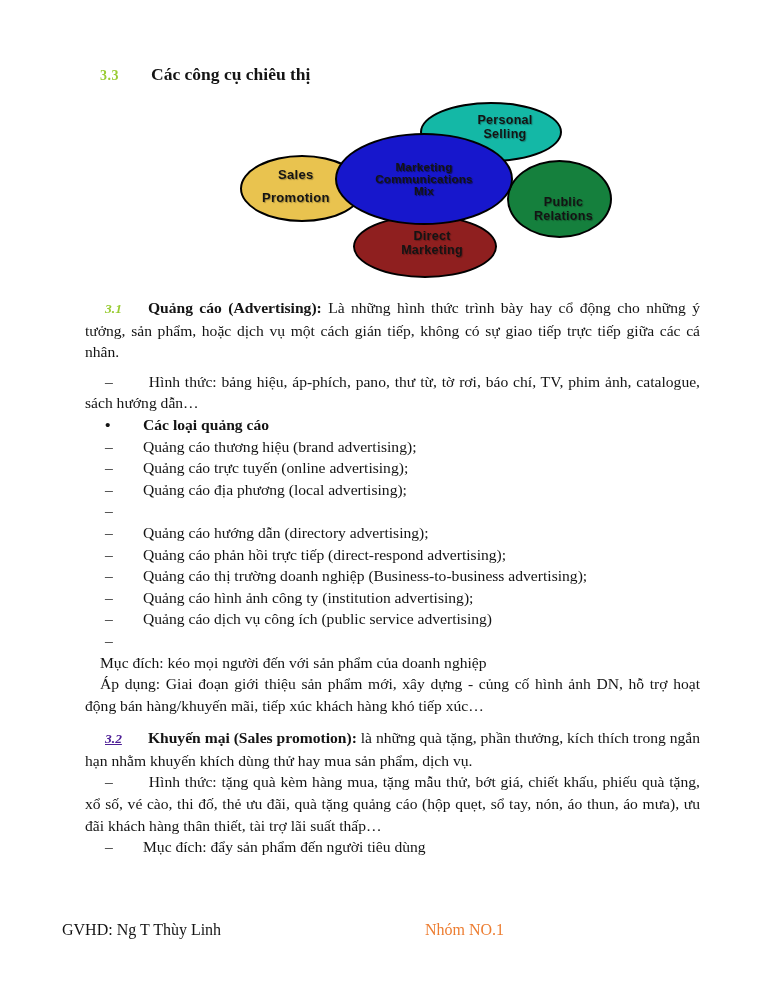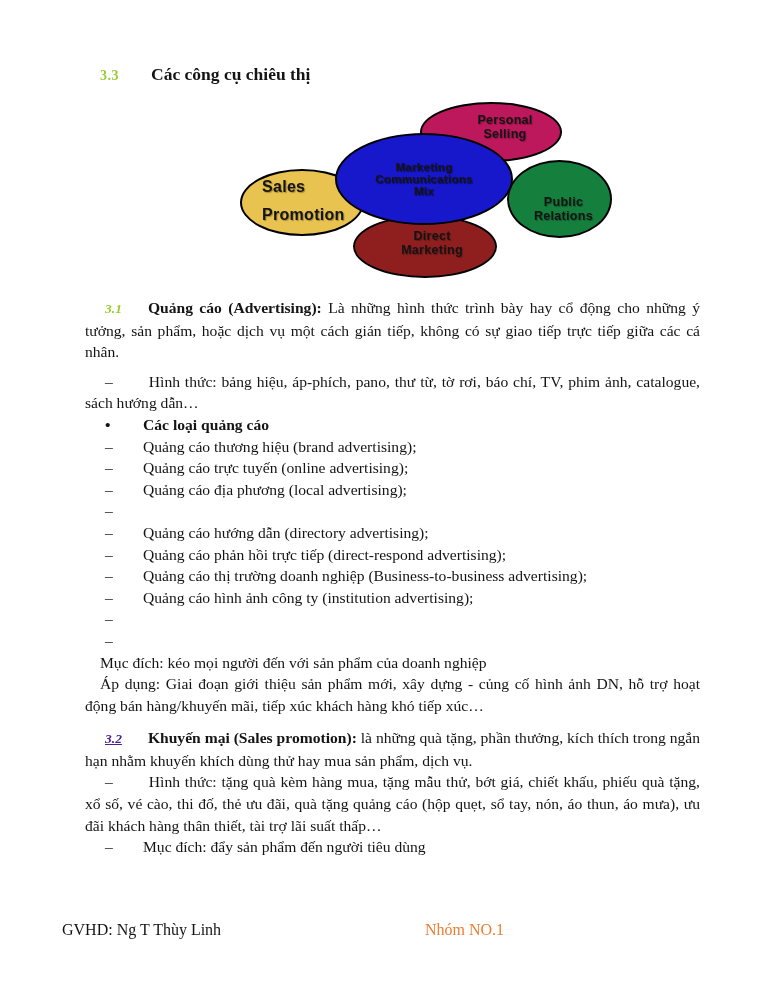--- a/index.html
+++ b/index.html
@@ -17,21 +17,21 @@
   .diagram { position:absolute; left:235px; top:93px; width:382px; height:192px; }
   .ellipse {
     position:absolute; border-radius:50%; border:2px solid #000;
     display:flex; align-items:center; justify-content:center;
     font-family:"Liberation Sans", sans-serif; font-weight:bold;
     text-align:center; white-space:pre-line; box-sizing:border-box;
     text-shadow:1px 1px 1px rgba(0,0,0,.30); letter-spacing:.3px;
   }
   .e-advertising { left:43px;  top:4px;   width:140px; height:68px; z-index:2; font-size:13px; padding-bottom:8px; }
   .e-personal    { left:185px; top:9px;   width:142px; height:60px; z-index:1; font-size:12.5px; line-height:1.1; padding-left:28px; padding-bottom:8px; }
-  .e-sales       { left:5px;   top:76px;  width:124px; height:67px; z-index:2; font-size:16px; line-height:1.7; justify-content:flex-start; text-align:left; padding-left:20px; padding-bottom:4px; }
+  .e-sales       { left:5px;   top:62px;  width:124px; height:67px; z-index:2; font-size:13px; line-height:1.7; justify-content:flex-start; text-align:center; padding-left:20px; padding-bottom:4px; }
   .e-public      { left:272px; top:67px;  width:105px; height:78px; z-index:1; font-size:12.5px; line-height:1.1; padding-left:8px; padding-top:22px; }
   .e-direct      { left:118px; top:122px; width:144px; height:63px; z-index:3; font-size:12.5px; line-height:1.1; padding-left:14px; padding-bottom:6px; }
   .e-center      { left:100px; top:40px;  width:178px; height:92px; z-index:4; font-size:11.5px; line-height:1.05; text-shadow:1px 1px 1px rgba(0,0,0,.55); }
 
   
   .content { position:absolute; left:85px; top:297px; width:615px; font-size:15.6px; line-height:21.6px; text-align:justify; }
   .para { margin:0; text-indent:20px; }
   .mt8  { margin-top:8px; }
   .mt11 { margin-top:11px; }
   .sec-num { font-weight:bold; font-style:italic; font-size:13.5px; margin-right:26px; }
@@ -49,21 +49,21 @@
 </head>
 <body>
 
 <div class="page">
 
   <div class="heading">
     <span class="num" style="color: rgb(153, 204, 51);">3.3</span><span class="title">Các công cụ chiêu thị</span>
   </div>
 
   <div class="diagram">
-    <div class="ellipse e-personal" style="background: #be185d;">Personal
+    <div class="ellipse e-personal" style="background: #14b8a6;">Personal
 Selling</div>
     <div class="ellipse e-public" style="background: #15803d;">Public
 Relations</div>
     <div class="ellipse e-sales" style="background: rgb(233, 195, 79);">Sales
 Promotion</div>
     <div class="ellipse e-direct" style="background: rgb(143, 31, 31);">Direct
 Marketing</div>
     <div class="ellipse e-center" style="background: rgb(23, 23, 204);">Marketing
 Communications
 Mix</div>
@@ -106,20 +106,21 @@
     <div class="li">
       <span class="marker">–</span>
       <span>Quảng cáo thị trường doanh nghiệp (Business-to-business advertising);</span>
     </div>
     <div class="li">
       <span class="marker">–</span>
       <span>Quảng cáo hình ảnh công ty (institution advertising);</span>
     </div>
     <div class="li">
       <span class="marker">–</span>
+      <span>Quảng cáo dịch vụ công ích (public service advertising)</span>
     </div>
     <div class="li">
       <span class="marker">–</span>
     </div>
 
     <p class="p-purpose">Mục đích: kéo mọi người đến với sản phẩm của doanh nghiệp</p>
     <p class="para" style="text-indent:15px;">Áp dụng: Giai đoạn giới thiệu sản phẩm mới, xây dựng - củng cố hình ảnh DN, hỗ trợ hoạt động bán hàng/khuyến mãi, tiếp xúc khách hàng khó tiếp xúc…</p>
 
     <p class="para mt11"><span class="sec-num" style="color: #4c1d95; text-decoration: underline;">3.2</span><span class="lead">Khuyến mại (Sales promotion):</span><span> là những quà tặng, phần thưởng, kích thích trong ngắn hạn nhằm khuyến khích dùng thử hay mua sản phẩm, dịch vụ.</span></p>
 

